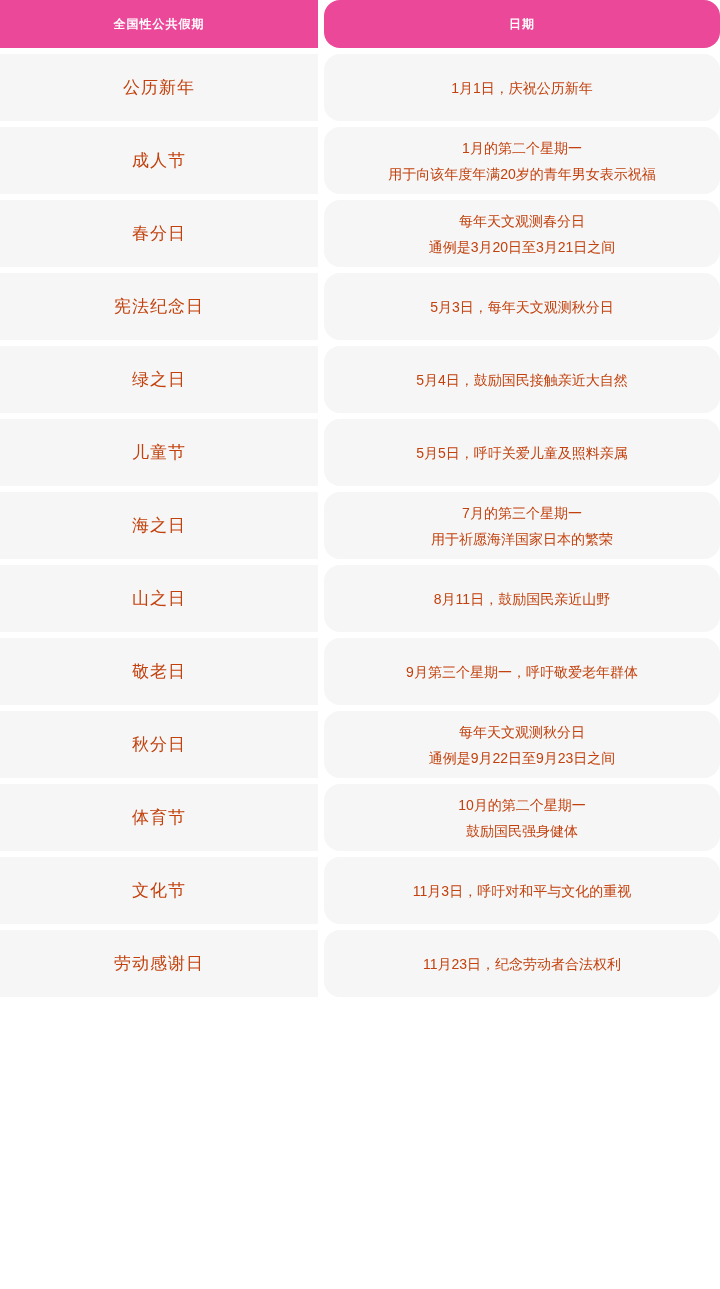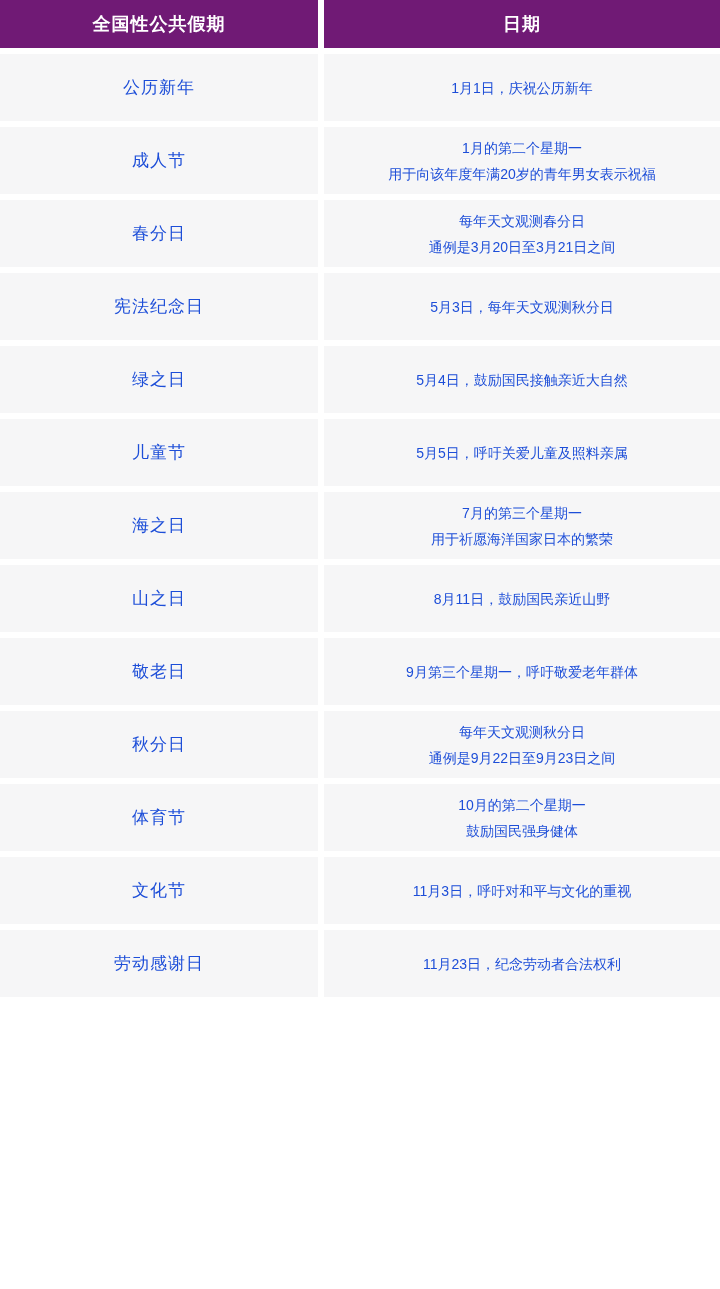--- a/index.html
+++ b/index.html
@@ -35,31 +35,32 @@
     align-items: center;
     justify-content: center;
     text-align: center;
   }
   .cell.left {
     width: 318px;
     flex: 0 0 318px;
   }
   .cell.right {
     flex: 1 1 auto;
+    border-radius: 16px;
   }
   .header .cell {
-    background: #701a75;
+    background: #ec4899;
     color: #ffffff;
-    font-size: 18px;
+    font-size: 12px;
     font-weight: bold;
     letter-spacing: 1px;
   }
   .body-cell {
     background: #f6f6f7;
-    color: #1d4ed8;
+    color: #c2410c;
   }
   .cell.left.body-cell {
     font-size: 17px;
     font-weight: 500;
     letter-spacing: 1px;
   }
   .cell.right.body-cell {
     font-size: 14px;
     font-weight: 400;
     line-height: 26px;

